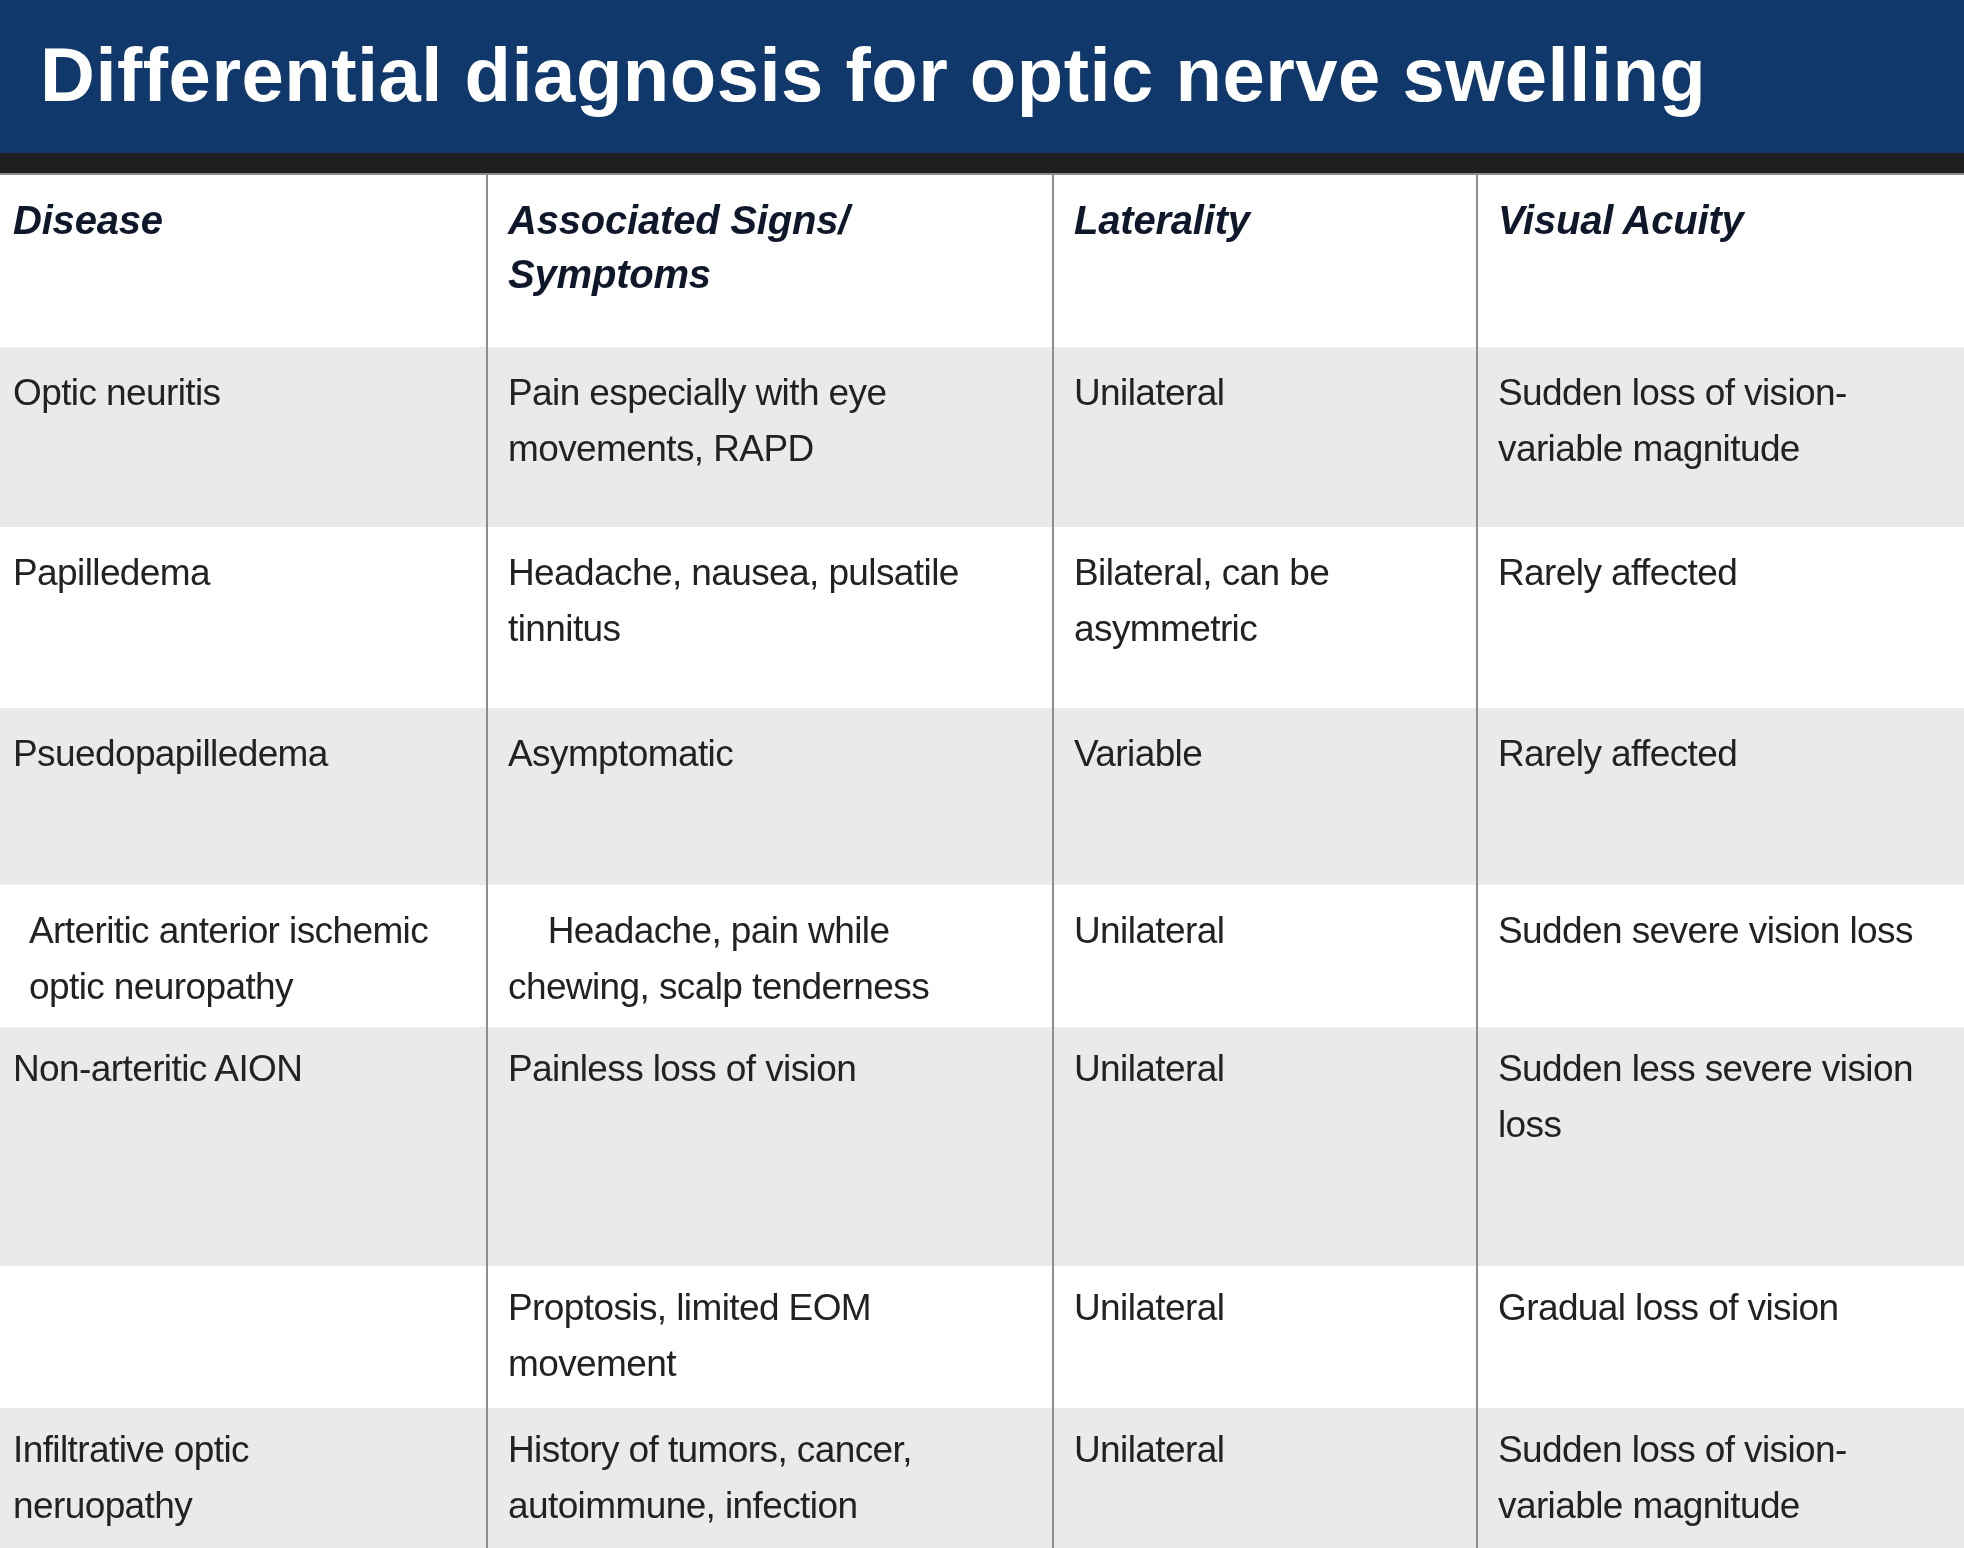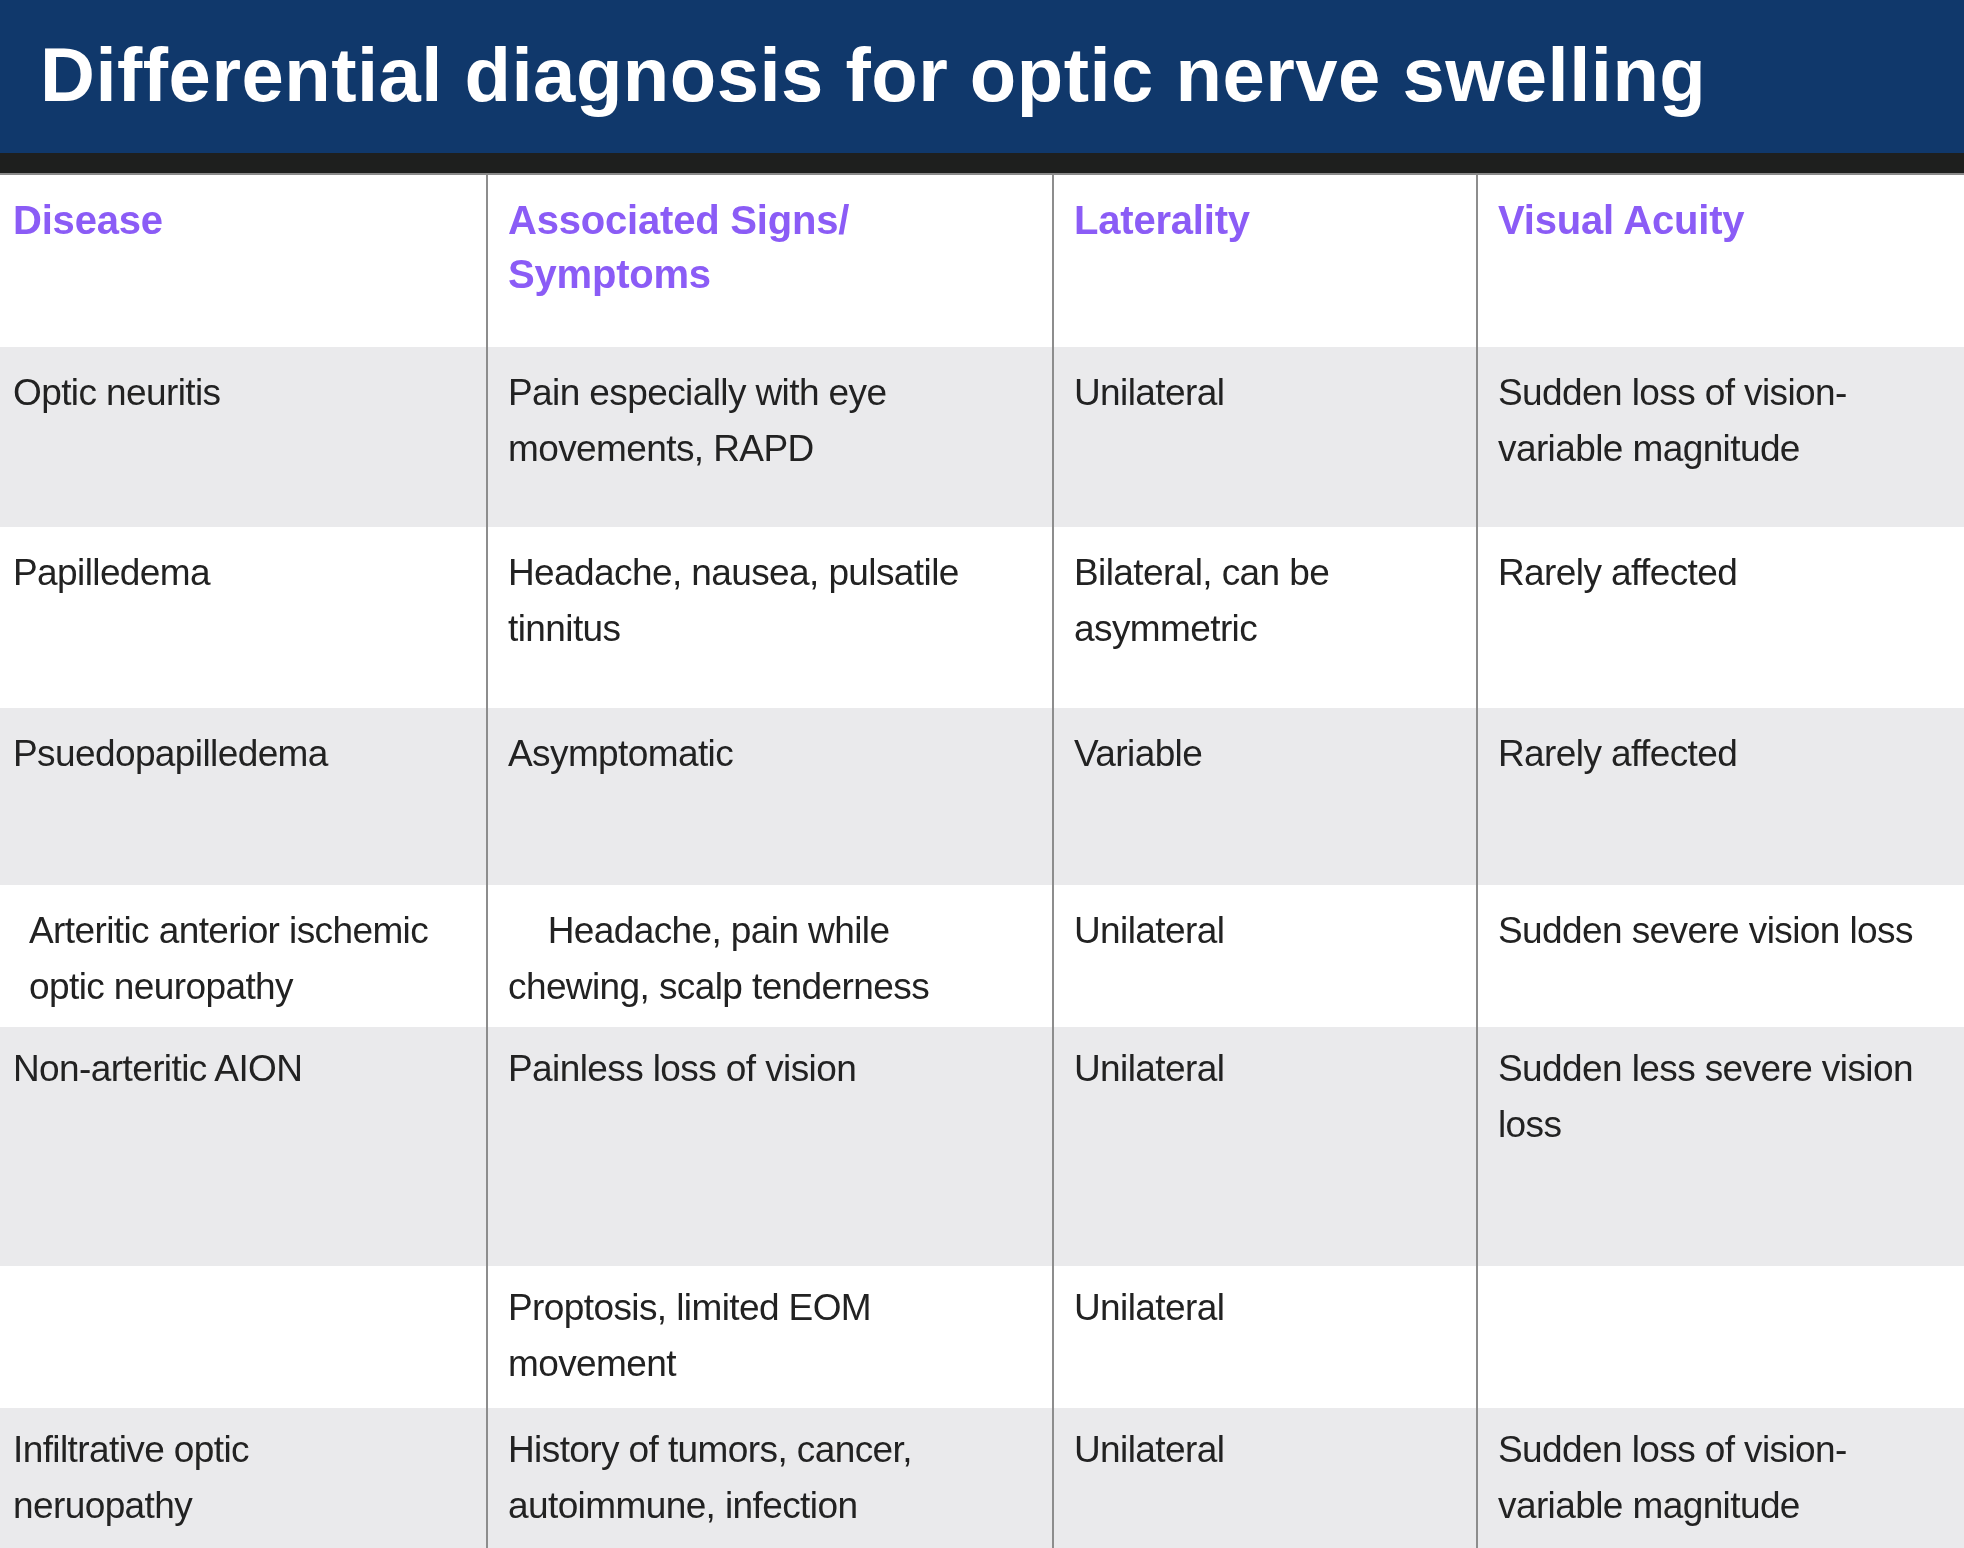--- a/index.html
+++ b/index.html
@@ -70,22 +70,23 @@
       top: 175px;
       width: 2px;
       height: 1373px;
       background: #8d8d8d;
     }
     .hdr .txt {
       font-family: "Liberation Sans", sans-serif;
       font-weight: bold;
       font-size: 40px;
       line-height: 54px;
-      color: #8b5cf6;
+      color: #0f172a;
       letter-spacing: -0.2px;
+      font-style: italic;
     }
     .body-cell .txt {
       font-family: "Liberation Sans", sans-serif;
       font-weight: normal;
       font-size: 37px;
       line-height: 56px;
       color: #222222;
       letter-spacing: -0.6px;
     }
   </style>
@@ -199,20 +200,23 @@
   </div>
 
   <div class="row white" style="top:1266px;height:142px;">
     <div class="cell body-cell" style="left:488px;width:446px;">
       <div class="txt" style="left:20px;top:14px;">Proptosis, limited EOM
 movement</div>
     </div>
     <div class="cell body-cell" style="left:1054px;width:422px;">
       <div class="txt" style="left:20px;top:14px;">Unilateral</div>
     </div>
+    <div class="cell body-cell" style="left:1478px;width:486px;">
+      <div class="txt" style="left:20px;top:14px;">Gradual loss of vision</div>
+    </div>
   </div>
 
   <div class="row grey" style="top:1408px;height:140px;">
     <div class="cell body-cell" style="left:0;width:486px;">
       <div class="txt" style="left:13px;top:14px;">Infiltrative optic
 neruopathy</div>
     </div>
     <div class="cell body-cell" style="left:488px;width:564px;">
       <div class="txt" style="left:20px;top:14px;">History of tumors, cancer,
 autoimmune, infection</div>

